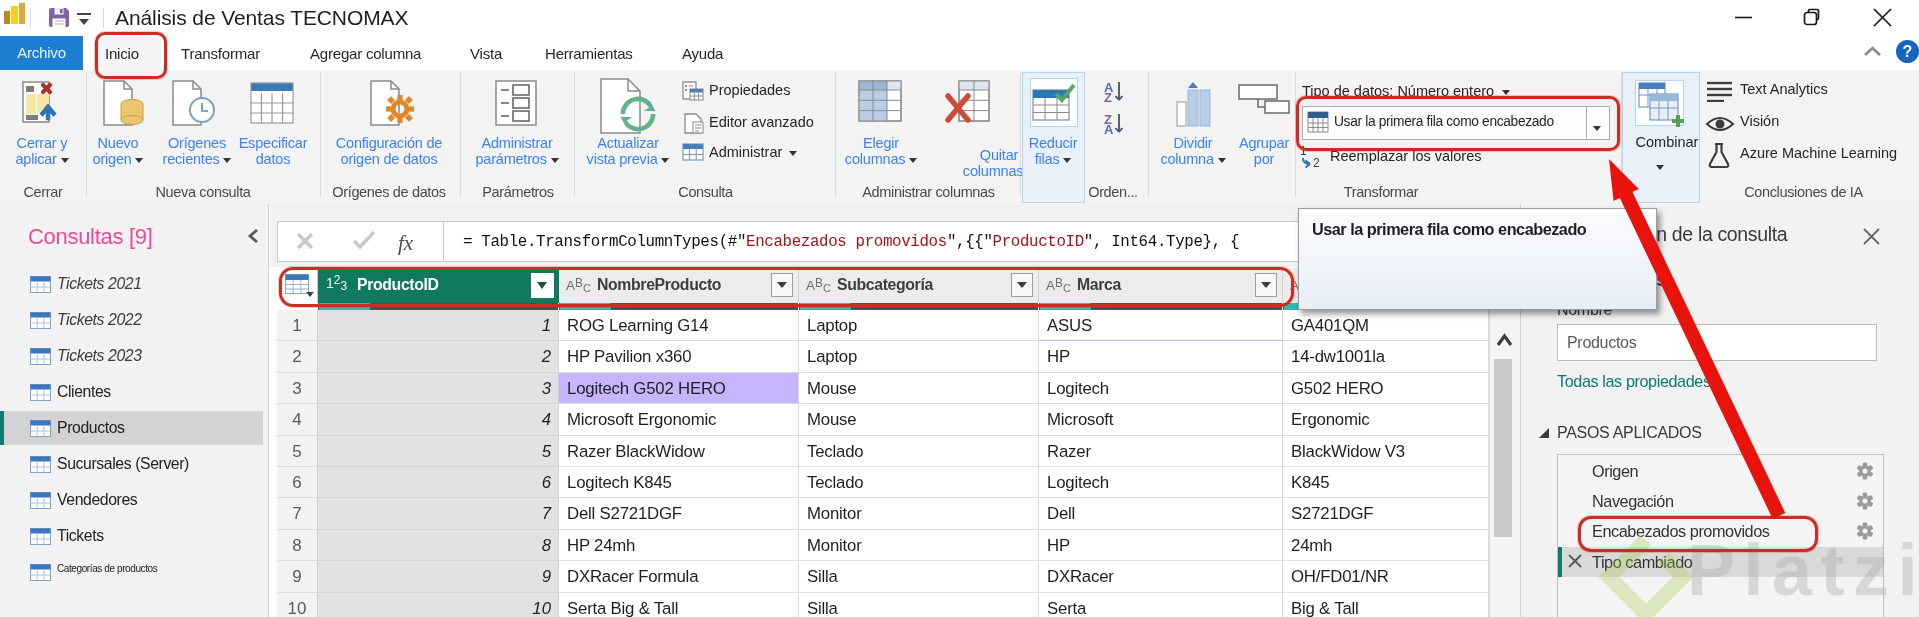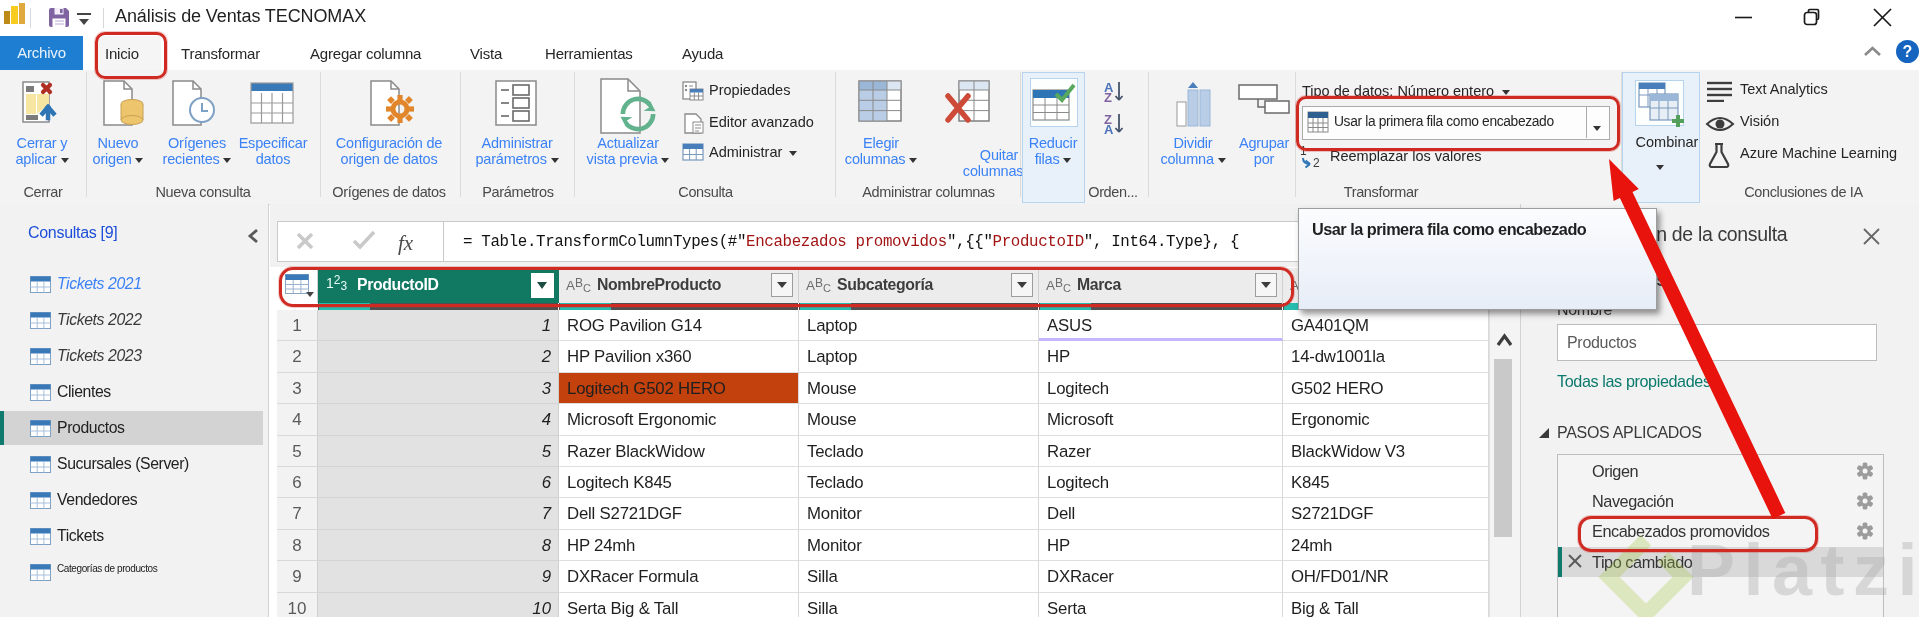--- a/index.html
+++ b/index.html
@@ -23,21 +23,21 @@
     <path d="M0 2 Q0 0 2 0 L17 0 L20 3 L20 17 Q20 19 18 19 L2 19 Q0 19 0 17 Z" fill="#8064a2"></path>
     <rect x="5.5" y="0" width="9" height="6.5" fill="#f3eef9"></rect>
     <rect x="11" y="1" width="2.6" height="4" fill="#8064a2"></rect>
     <rect x="3.5" y="10.5" width="13" height="8.5" fill="#fff"></rect>
     <line x1="6" y1="13" x2="15" y2="13" stroke="#b9a8d2" stroke-width="1"></line>
     <line x1="6" y1="16" x2="15" y2="16" stroke="#b9a8d2" stroke-width="1"></line>
   </svg>
 <div class="abs" style="left:77px;top:13px;width:14px;height:2px;background:#444;"></div>
 <div class="abs" style="left:79px;top:19px;width:0;height:0;border-left:5px solid transparent;border-right:5px solid transparent;border-top:6px solid #444;"></div>
 <div class="abs" style="left:103px;top:8px;width:1px;height:20px;background:#d8d8d8;"></div>
-<div class="abs" style="left:115px;top:6px;font-size:18px;color:#1f1f1f;letter-spacing:-0.1px;">Análisis de Ventas TECNOMAX</div>
+<div class="abs" style="left:115px;top:6px;font-size:21px;color:#1f1f1f;letter-spacing:-0.1px;">Análisis de Ventas TECNOMAX</div>
 <svg class="abs" style="left:1734px;top:8px" width="20" height="20">
     <line x1="1" y1="9.5" x2="18" y2="9.5" stroke="#1a1a1a" stroke-width="1.6"></line>
   </svg>
 <svg class="abs" style="left:1803px;top:8px" width="20" height="20">
     <rect x="1.5" y="4.5" width="12" height="12" rx="2.5" fill="none" stroke="#1a1a1a" stroke-width="1.7"></rect>
     <path d="M5.5 4.5 L5.5 2.8 Q5.5 1.5 6.8 1.5 L14.2 1.5 Q15.5 1.5 15.5 2.8 L15.5 10.2 Q15.5 11.5 14.2 11.5 L13.5 11.5" fill="none" stroke="#1a1a1a" stroke-width="1.7"></path>
   </svg>
 <svg class="abs" style="left:1872px;top:7px" width="21" height="21">
     <line x1="2" y1="2" x2="19" y2="19" stroke="#1a1a1a" stroke-width="1.7"></line>
     <line x1="19" y1="2" x2="2" y2="19" stroke="#1a1a1a" stroke-width="1.7"></line>
@@ -333,36 +333,36 @@
 <svg class="abs" style="left:290px;top:228px" width="140" height="28">
     <path d="M8 6 L22 20 M22 6 L8 20" stroke="#c9c9c9" stroke-width="3.6"></path>
     <path d="M64 13 L70 19 L84 4" stroke="#c9c9c9" stroke-width="3.6" fill="none"></path>
     <text x="108" y="22" font-size="21" font-style="italic" fill="#4a4a4a" font-family="Liberation Serif">fx</text>
   </svg>
 <div class="abs" style="left:443px;top:221px;width:1046px;height:41px;background:#fff;border:1px solid #c9c9c9;box-sizing:border-box;overflow:hidden;">
 <div style="position:absolute;left:19px;top:11px;font-family:'Liberation Mono',monospace;font-size:15.8px;color:#111;white-space:pre;letter-spacing:-0.35px;">= Table.TransformColumnTypes(#"<span style="color:#a31515">Encabezados promovidos</span>",{{"<span style="color:#a31515">ProductoID</span>", Int64.Type}, {</div>
 </div>
 
 <div class="abs" style="left:0;top:204px;width:269px;height:413px;background:#f2f2f2;border-right:1px solid #d2d2d2;box-sizing:border-box;"></div>
-<div class="abs" style="left:28px;top:224px;font-size:16px;color:#1d4ed8;letter-spacing:-0.3px;">Consultas [9]</div>
+<div class="abs" style="left:28px;top:224px;font-size:22px;color:#ec4899;letter-spacing:-0.3px;">Consultas [9]</div>
 <svg class="abs" style="left:246px;top:228px" width="14" height="16">
     <polyline points="11,2 4,8 11,14" fill="none" stroke="#5a5a5a" stroke-width="2.8"></polyline>
   </svg>
 <div class="abs" style="left:0px;top:411px;width:263px;height:34px;background:#d3d3d3;"></div>
 <div class="abs" style="left:0px;top:411px;width:4px;height:34px;background:#0f7b6f;"></div>
 <svg class="abs" style="left:30px;top:276px" width="21" height="17">
     <rect x="0.5" y="0.5" width="20" height="16" fill="#fff" stroke="#7da0c4"></rect>
     <rect x="0.5" y="0.5" width="20" height="5" fill="#3a79b8"></rect>
     <g stroke="#a8c0da" stroke-width="1">
       <line x1="0.5" y1="11" x2="20.5" y2="11"></line>
       <line x1="7.2" y1="5.5" x2="7.2" y2="16.5"></line>
       <line x1="13.9" y1="5.5" x2="13.9" y2="16.5"></line>
     </g>
   </svg>
-<div class="abs" style="left:57px;top:275px;font-size:15.8px;font-style:italic;color:#3b82f6;letter-spacing:-0.4px;">Tickets 2021</div>
+<div class="abs" style="left:57px;top:275px;font-size:15.8px;font-style:italic;color:#404040;letter-spacing:-0.4px;">Tickets 2021</div>
 <svg class="abs" style="left:30px;top:312px" width="21" height="17">
     <rect x="0.5" y="0.5" width="20" height="16" fill="#fff" stroke="#7da0c4"></rect>
     <rect x="0.5" y="0.5" width="20" height="5" fill="#3a79b8"></rect>
     <g stroke="#a8c0da" stroke-width="1">
       <line x1="0.5" y1="11" x2="20.5" y2="11"></line>
       <line x1="7.2" y1="5.5" x2="7.2" y2="16.5"></line>
       <line x1="13.9" y1="5.5" x2="13.9" y2="16.5"></line>
     </g>
   </svg>
 <div class="abs" style="left:57px;top:311px;font-size:15.8px;font-style:italic;color:#3a3a3a;letter-spacing:-0.4px;">Tickets 2022</div>
@@ -477,33 +477,33 @@
 <div class="abs" style="left:559px;top:303px;width:239px;height:7px;background:#4f4f4f;"></div>
 <div class="abs" style="left:560px;top:303px;width:51px;height:7px;background:#26bcb0;"></div>
 <div class="abs" style="left:799px;top:303px;width:239px;height:7px;background:#4f4f4f;"></div>
 <div class="abs" style="left:800px;top:303px;width:51px;height:7px;background:#26bcb0;"></div>
 <div class="abs" style="left:1039px;top:303px;width:243px;height:7px;background:#4f4f4f;"></div>
 <div class="abs" style="left:1040px;top:303px;width:51px;height:7px;background:#26bcb0;"></div>
 <div class="abs" style="left:1283px;top:303px;width:205px;height:7px;background:#4f4f4f;"></div>
 <div class="abs" style="left:1284px;top:303px;width:51px;height:7px;background:#26bcb0;"></div>
 <div class="abs" style="left:277px;top:310px;width:41px;height:31px;background:#f2f2f2;border-right:1px solid #cfcfcf;border-bottom:1px solid #d9d9d9;box-sizing:border-box;color:#5a5a5a;font-size:17px;text-align:center;line-height:31px;">1</div>
 <div class="abs" style="left:318px;top:310px;width:241px;height:31px;background:#e2e2e2;border-right:1px solid #d0d0d0;border-bottom:1px solid #d4d4d4;box-sizing:border-box;color:#1f1f1f;font-size:16.8px;font-style:italic;text-align:right;line-height:31px;padding-right:7px;">1</div>
-<div class="abs" style="left:559px;top:310px;width:240px;height:31px;background:#ffffff;border-right:1px solid #d9d9d9;border-bottom:1px solid #dedede;box-sizing:border-box;color:#1f1f1f;font-size:16.8px;letter-spacing:-0.6px;line-height:31px;padding-left:8px;letter-spacing:-0.2px;">ROG Pavilion G14</div>
+<div class="abs" style="left:559px;top:310px;width:240px;height:31px;background:#ffffff;border-right:1px solid #d9d9d9;border-bottom:1px solid #dedede;box-sizing:border-box;color:#1f1f1f;font-size:16.8px;letter-spacing:-0.6px;line-height:31px;padding-left:8px;letter-spacing:-0.2px;">ROG Learning G14</div>
 <div class="abs" style="left:799px;top:310px;width:240px;height:31px;background:#ffffff;border-right:1px solid #d9d9d9;border-bottom:1px solid #dedede;box-sizing:border-box;color:#1f1f1f;font-size:16.8px;letter-spacing:-0.6px;line-height:31px;padding-left:8px;letter-spacing:-0.2px;">Laptop</div>
-<div class="abs" style="left:1039px;top:310px;width:244px;height:31px;background:#ffffff;border-right:1px solid #d9d9d9;border-bottom:3px solid #c4b5fd;box-sizing:border-box;color:#1f1f1f;font-size:16.8px;letter-spacing:-0.6px;line-height:31px;padding-left:8px;letter-spacing:-0.2px;">ASUS</div>
+<div class="abs" style="left:1039px;top:310px;width:244px;height:31px;background:#ffffff;border-right:1px solid #d9d9d9;border-bottom:1px solid #c4b5fd;box-sizing:border-box;color:#1f1f1f;font-size:16.8px;letter-spacing:-0.6px;line-height:31px;padding-left:8px;letter-spacing:-0.2px;">ASUS</div>
 <div class="abs" style="left:1283px;top:310px;width:206px;height:31px;background:#ffffff;border-right:1px solid #d9d9d9;border-bottom:1px solid #dedede;box-sizing:border-box;color:#1f1f1f;font-size:16.8px;letter-spacing:-0.6px;line-height:31px;padding-left:8px;letter-spacing:-0.2px;">GA401QM</div>
 <div class="abs" style="left:277px;top:341px;width:41px;height:32px;background:#f2f2f2;border-right:1px solid #cfcfcf;border-bottom:1px solid #d9d9d9;box-sizing:border-box;color:#5a5a5a;font-size:17px;text-align:center;line-height:32px;">2</div>
 <div class="abs" style="left:318px;top:341px;width:241px;height:32px;background:#e2e2e2;border-right:1px solid #d0d0d0;border-bottom:1px solid #d4d4d4;box-sizing:border-box;color:#1f1f1f;font-size:16.8px;font-style:italic;text-align:right;line-height:32px;padding-right:7px;">2</div>
 <div class="abs" style="left:559px;top:341px;width:240px;height:32px;background:#ffffff;border-right:1px solid #d9d9d9;border-bottom:1px solid #dedede;box-sizing:border-box;color:#1f1f1f;font-size:16.8px;letter-spacing:-0.6px;line-height:32px;padding-left:8px;letter-spacing:-0.2px;">HP Pavilion x360</div>
 <div class="abs" style="left:799px;top:341px;width:240px;height:32px;background:#ffffff;border-right:1px solid #d9d9d9;border-bottom:1px solid #dedede;box-sizing:border-box;color:#1f1f1f;font-size:16.8px;letter-spacing:-0.6px;line-height:32px;padding-left:8px;letter-spacing:-0.2px;">Laptop</div>
 <div class="abs" style="left:1039px;top:341px;width:244px;height:32px;background:#ffffff;border-right:1px solid #d9d9d9;border-bottom:1px solid #dedede;box-sizing:border-box;color:#1f1f1f;font-size:16.8px;letter-spacing:-0.6px;line-height:32px;padding-left:8px;letter-spacing:-0.2px;">HP</div>
 <div class="abs" style="left:1283px;top:341px;width:206px;height:32px;background:#ffffff;border-right:1px solid #d9d9d9;border-bottom:1px solid #dedede;box-sizing:border-box;color:#1f1f1f;font-size:16.8px;letter-spacing:-0.6px;line-height:32px;padding-left:8px;letter-spacing:-0.2px;">14-dw1001la</div>
 <div class="abs" style="left:277px;top:373px;width:41px;height:31px;background:#f2f2f2;border-right:1px solid #cfcfcf;border-bottom:1px solid #d9d9d9;box-sizing:border-box;color:#5a5a5a;font-size:17px;text-align:center;line-height:31px;">3</div>
 <div class="abs" style="left:318px;top:373px;width:241px;height:31px;background:#e2e2e2;border-right:1px solid #d0d0d0;border-bottom:1px solid #d4d4d4;box-sizing:border-box;color:#1f1f1f;font-size:16.8px;font-style:italic;text-align:right;line-height:31px;padding-right:7px;">3</div>
-<div class="abs" style="left:559px;top:373px;width:240px;height:31px;background:#c2410c;border-right:1px solid #d9d9d9;border-bottom:1px solid #dedede;box-sizing:border-box;color:#1f1f1f;font-size:16.8px;letter-spacing:-0.6px;line-height:31px;padding-left:8px;letter-spacing:-0.2px;">Logitech G502 HERO</div>
+<div class="abs" style="left:559px;top:373px;width:240px;height:31px;background:#c4b5fd;border-right:1px solid #d9d9d9;border-bottom:1px solid #dedede;box-sizing:border-box;color:#1f1f1f;font-size:16.8px;letter-spacing:-0.6px;line-height:31px;padding-left:8px;letter-spacing:-0.2px;">Logitech G502 HERO</div>
 <div class="abs" style="left:799px;top:373px;width:240px;height:31px;background:#ffffff;border-right:1px solid #d9d9d9;border-bottom:1px solid #dedede;box-sizing:border-box;color:#1f1f1f;font-size:16.8px;letter-spacing:-0.6px;line-height:31px;padding-left:8px;letter-spacing:-0.2px;">Mouse</div>
 <div class="abs" style="left:1039px;top:373px;width:244px;height:31px;background:#ffffff;border-right:1px solid #d9d9d9;border-bottom:1px solid #dedede;box-sizing:border-box;color:#1f1f1f;font-size:16.8px;letter-spacing:-0.6px;line-height:31px;padding-left:8px;letter-spacing:-0.2px;">Logitech</div>
 <div class="abs" style="left:1283px;top:373px;width:206px;height:31px;background:#ffffff;border-right:1px solid #d9d9d9;border-bottom:1px solid #dedede;box-sizing:border-box;color:#1f1f1f;font-size:16.8px;letter-spacing:-0.6px;line-height:31px;padding-left:8px;letter-spacing:-0.2px;">G502 HERO</div>
 <div class="abs" style="left:277px;top:404px;width:41px;height:32px;background:#f2f2f2;border-right:1px solid #cfcfcf;border-bottom:1px solid #d9d9d9;box-sizing:border-box;color:#5a5a5a;font-size:17px;text-align:center;line-height:32px;">4</div>
 <div class="abs" style="left:318px;top:404px;width:241px;height:32px;background:#e2e2e2;border-right:1px solid #d0d0d0;border-bottom:1px solid #d4d4d4;box-sizing:border-box;color:#1f1f1f;font-size:16.8px;font-style:italic;text-align:right;line-height:32px;padding-right:7px;">4</div>
 <div class="abs" style="left:559px;top:404px;width:240px;height:32px;background:#ffffff;border-right:1px solid #d9d9d9;border-bottom:1px solid #dedede;box-sizing:border-box;color:#1f1f1f;font-size:16.8px;letter-spacing:-0.6px;line-height:32px;padding-left:8px;letter-spacing:-0.2px;">Microsoft Ergonomic</div>
 <div class="abs" style="left:799px;top:404px;width:240px;height:32px;background:#ffffff;border-right:1px solid #d9d9d9;border-bottom:1px solid #dedede;box-sizing:border-box;color:#1f1f1f;font-size:16.8px;letter-spacing:-0.6px;line-height:32px;padding-left:8px;letter-spacing:-0.2px;">Mouse</div>
 <div class="abs" style="left:1039px;top:404px;width:244px;height:32px;background:#ffffff;border-right:1px solid #d9d9d9;border-bottom:1px solid #dedede;box-sizing:border-box;color:#1f1f1f;font-size:16.8px;letter-spacing:-0.6px;line-height:32px;padding-left:8px;letter-spacing:-0.2px;">Microsoft</div>
 <div class="abs" style="left:1283px;top:404px;width:206px;height:32px;background:#ffffff;border-right:1px solid #d9d9d9;border-bottom:1px solid #dedede;box-sizing:border-box;color:#1f1f1f;font-size:16.8px;letter-spacing:-0.6px;line-height:32px;padding-left:8px;letter-spacing:-0.2px;">Ergonomic</div>
 <div class="abs" style="left:277px;top:436px;width:41px;height:31px;background:#f2f2f2;border-right:1px solid #cfcfcf;border-bottom:1px solid #d9d9d9;box-sizing:border-box;color:#5a5a5a;font-size:17px;text-align:center;line-height:31px;">5</div>

